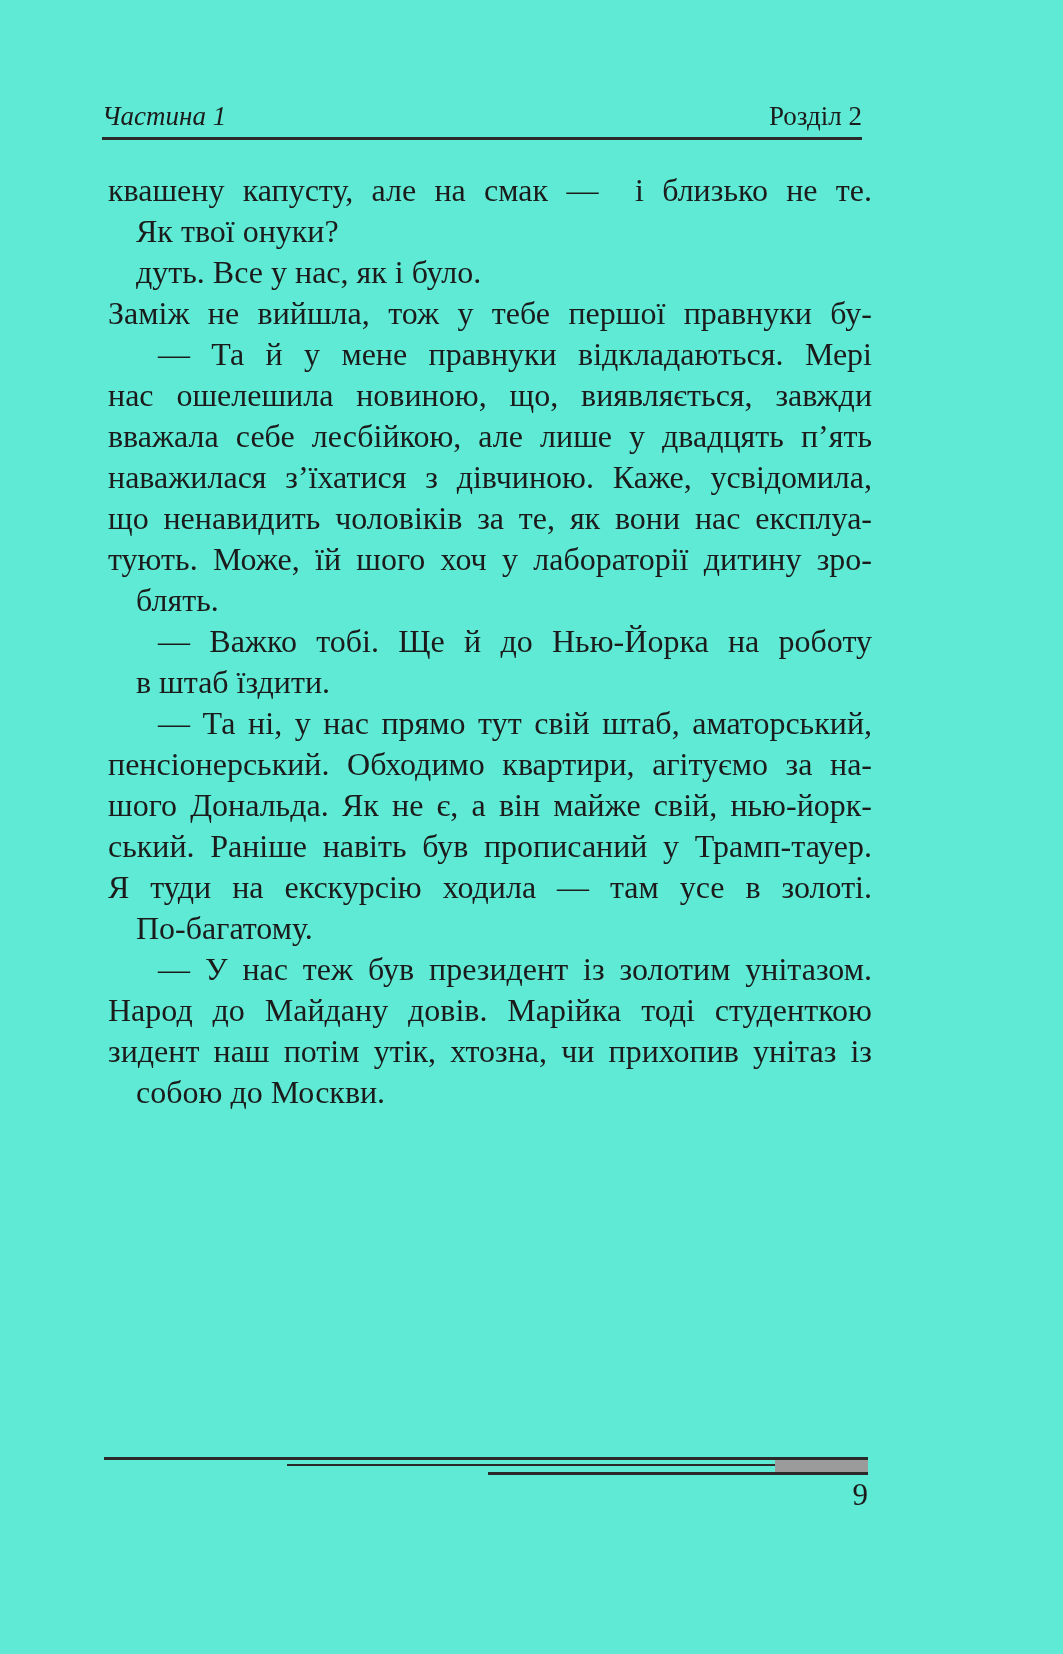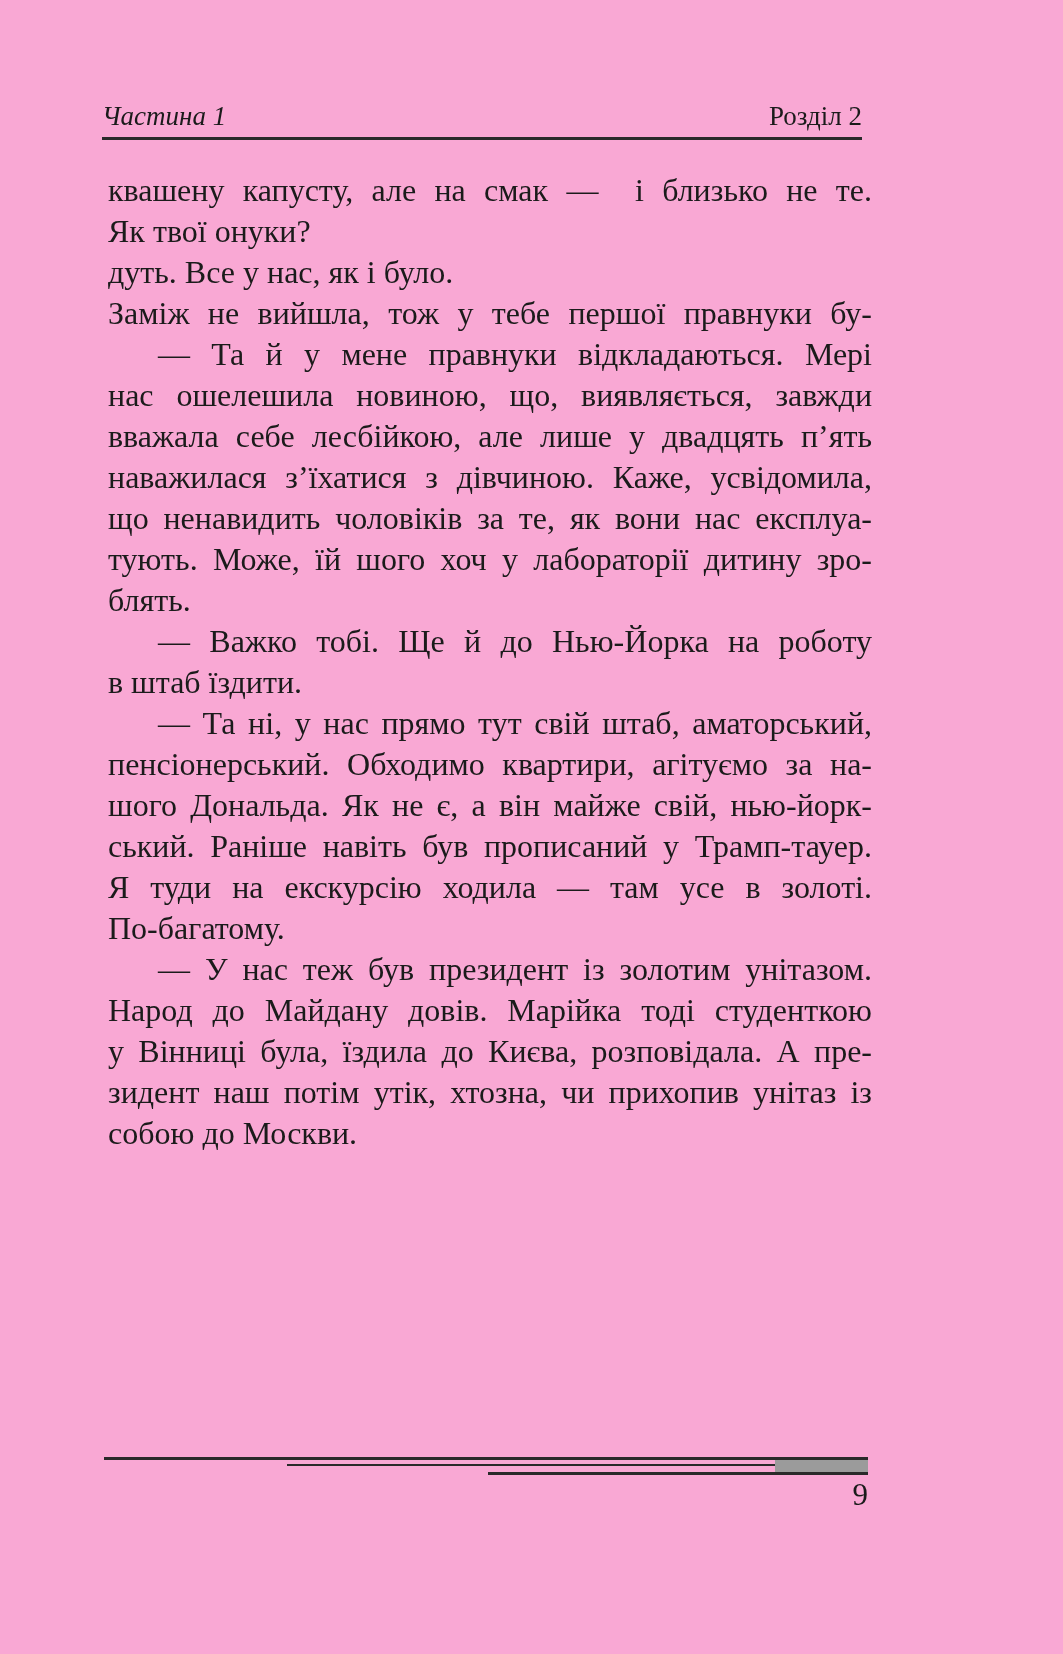--- a/index.html
+++ b/index.html
@@ -47,21 +47,21 @@
     width: 764px;
     font-size: 32px;
     line-height: 41px;
     color: #1b1b1b;
   }
   .line {
     text-align: justify;
     text-align-last: justify;
     white-space: normal;
   }
-  .line.para-end { text-align-last: left; }
+  .line.para-end { text-align-last: left; margin-left: 28px; }
   .line.indent { text-indent: 50px; }
   
   .footer-rule-1 {
     position: absolute;
     top: 1457px;
     left: 104px;
     width: 764px;
     height: 3px;
   }
   .footer-rule-2 {
@@ -91,21 +91,21 @@
     left: 102px;
     width: 766px;
     text-align: right;
     font-size: 31px;
     line-height: 1;
   }
 </style>
 </head>
 <body>
 
-<div class="page" style="background: #f9a8d4; color: rgb(27, 27, 27);">
+<div class="page" style="background: #5eead4; color: rgb(27, 27, 27);">
 
   <div class="running-header">
     <span class="left">Частина 1</span>
     <span class="right">Розділ 2</span>
   </div>
 
   <div class="header-rule" style="background: rgb(42, 42, 42);"></div>
 
   <div class="body-text">
       <div class="line">квашену капусту, але на смак — &nbsp;і близько не те.</div>
@@ -122,21 +122,20 @@
       <div class="line indent">— Важко тобі. Ще й до Нью-Йорка на роботу</div>
       <div class="line para-end">в штаб їздити.</div>
       <div class="line indent">— Та ні, у нас прямо тут свій штаб, аматорський,</div>
       <div class="line">пенсіонерський. Обходимо квартири, агітуємо за на-</div>
       <div class="line">шого Дональда. Як не є, а він майже свій, нью-йорк-</div>
       <div class="line">ський. Раніше навіть був прописаний у Трамп-тауер.</div>
       <div class="line">Я туди на екскурсію ходила — там усе в золоті.</div>
       <div class="line para-end">По-багатому.</div>
       <div class="line indent">— У нас теж був президент із золотим унітазом.</div>
       <div class="line">Народ до Майдану довів. Марійка тоді студенткою</div>
-      <div class="line">у Вінниці була, їздила до Києва, розповідала. А пре-</div>
       <div class="line">зидент наш потім утік, хтозна, чи прихопив унітаз із</div>
       <div class="line para-end">собою до Москви.</div>
     </div>
 
   <div class="footer-rule-1" style="background: rgb(42, 42, 42);"></div>
   <div class="footer-rule-2" style="background: rgb(42, 42, 42);"></div>
   <div class="footer-rule-3" style="background: rgb(42, 42, 42);"></div>
   <div class="footer-ornament-block" style="background: rgb(155, 155, 155);"></div>
 
   <div class="page-number">9</div>

